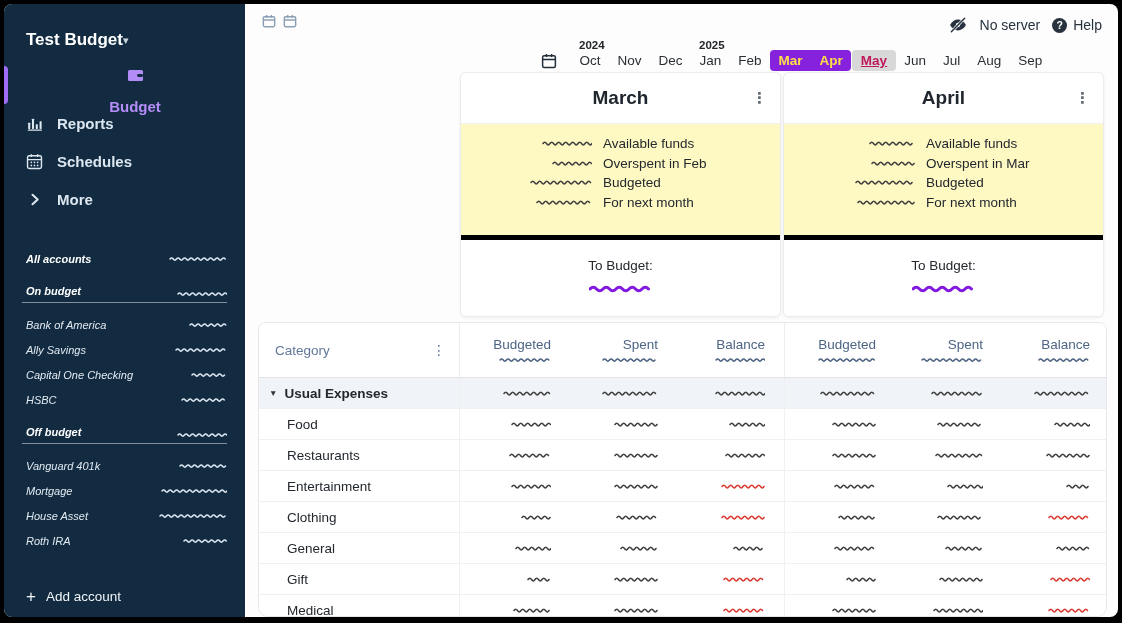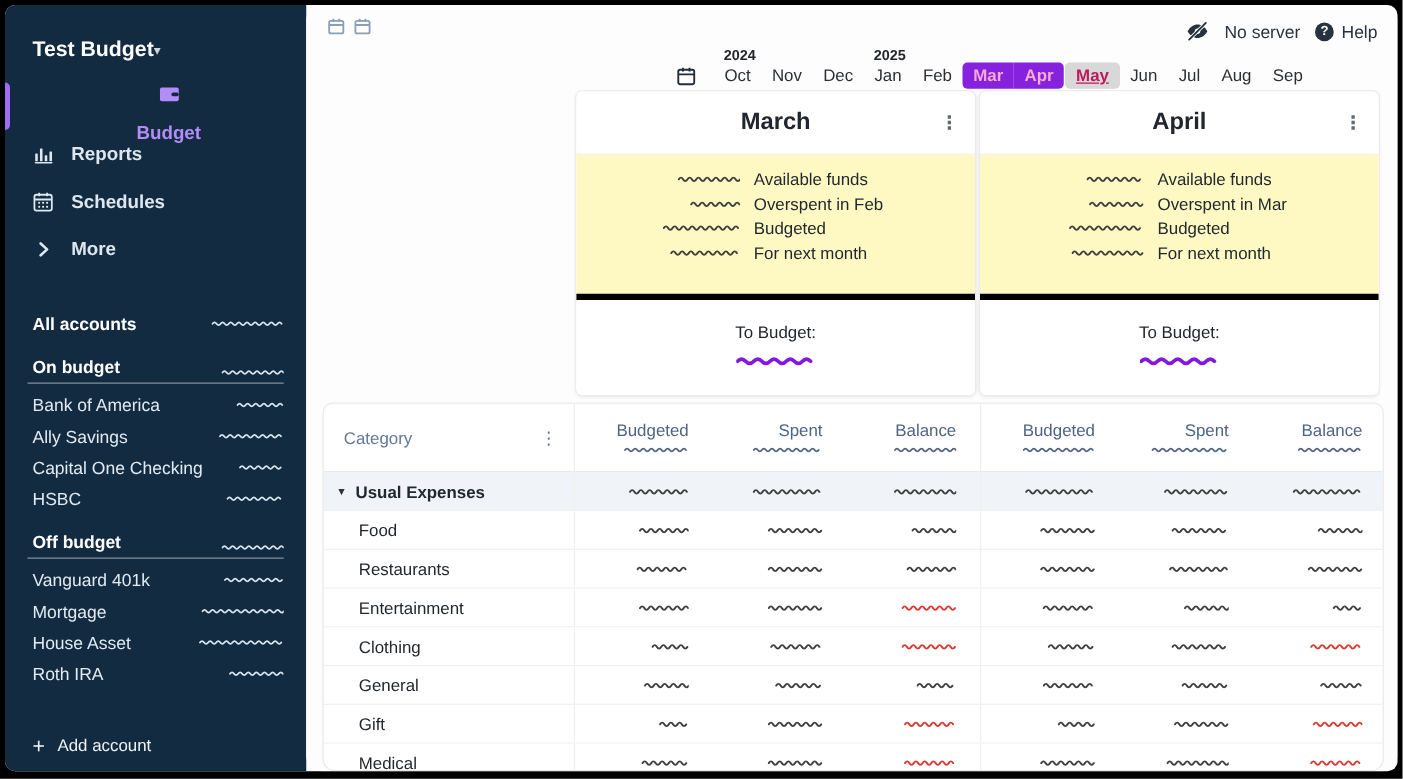--- a/index.html
+++ b/index.html
@@ -10,25 +10,25 @@
   
   .sidebar { width:241px; background:#122b41; color:#e7edf3; position:relative; flex-shrink:0; }
   .s-title { margin:26px 0 0 22px; font-size:17px; font-weight:700; color:#fff; display:flex; align-items:center; gap:0; cursor:pointer; }
   .s-title .caret { font-size:11px; color:#cbd6e0; }
   .nav { margin-top:16px; }
   .nav-item { position:relative; height:38px; display:flex; align-items:center; gap:13px; padding-left:21px; font-size:15px; font-weight:700; color:#dde7f0; cursor:pointer; }
   .nav-item .nav-ico { width:19px; height:19px; display:flex; }
   .nav-item .nav-ico svg { width:100%; height:100%; }
   .nav-item.active { color:#b48cf7;flex-direction:column; }
   .abar { position:absolute; left:0; top:0; width:4px; height:38px; background:#a06bf5; border-radius:0 4px 4px 0; }
-  .accounts { margin-top:28px; font-size:14px; }
+  .accounts { margin-top:28px; font-size:11px;font-style:italic; }
   .acct-row { display:flex; justify-content:space-between; align-items:center; height:25px; padding:0 18px 0 22px; cursor:pointer; }
   .acct-row.head-all { font-weight:700; color:#fff; }
   .sect { margin-top:14px; }
-  .sect-head { display:flex; justify-content:space-between; align-items:flex-end; font-weight:700; color:#fff; margin:4px 18px; padding:0 0 5px 4px; border-bottom:1px solid rgba(240,246,252,.5); cursor:pointer; }
+  .sect-head { display:flex; justify-content:space-between; align-items:flex-end; font-weight:700; color:#fff; margin:9px 18px; padding:0 0 5px 4px; border-bottom:1px solid rgba(240,246,252,.5); cursor:pointer; }
   .sect-body { margin-top:3px; }
   .acct-row .nm { font-weight:400; color:#e2eaf2; }
   .add-acct { position:absolute; left:22px; bottom:12px; display:flex; align-items:center; gap:10px; font-size:13.5px; color:#f0f4f8; cursor:pointer; }
   .add-acct .plus { font-size:17px; line-height:1; }
 
   
   .main { flex:1; position:relative; background:#fdfdfd; overflow:hidden;border-radius:12px; }
   .mini-cals { position:absolute; top:9px; left:16px; display:flex; gap:5px; color:#8ba0b4; }
   .mini-cal { width:16px; height:16px; cursor:pointer; }
   .mini-cal svg { width:100%; height:100%; }
@@ -37,21 +37,21 @@
   .eye svg { width:100%; height:100%; }
   .server { cursor:pointer; }
   .help { display:flex; align-items:center; gap:6px; cursor:pointer; }
   .qicon { width:15px; height:15px; border-radius:50%; background:#28323e; color:#fff; font-size:10.5px; font-weight:700; display:flex; align-items:center; justify-content:center; }
 
   .timeline { position:absolute; top:46px; left:295px; display:flex; align-items:center; }
   .tl-cal { width:18px; height:18px; color:#222e3a; margin-right:13px; cursor:pointer; }
   .tl-cal svg { width:100%; height:100%; }
   .tm { position:relative; height:21px; line-height:21px; padding:0 8.5px; font-size:13.5px; color:#2b2f34; cursor:pointer; }
   .tm .yr { position:absolute; top:-15px; left:8px; font-size:11.5px; font-weight:700; color:#23262a; font-style:normal; }
-  .tm.sel { background:#8622dd; color:#f9a8d4; font-weight:700; }
+  .tm.sel { background:#8622dd; color:#fde047; font-weight:700; }
   .tm.sel-start { border-radius:4px 0 0 4px; }
   .tm.sel-end { border-radius:0 4px 4px 0; }
   .tm.muted { background:#d8d8d8; font-weight:700; color:#be185d; border-radius:4px; margin-left:1px;text-decoration:underline; }
 
   .card { position:absolute; top:68px; width:321px; height:245px; background:#fff; border:1px solid #ececec; border-radius:6px; box-shadow:0 1px 3px rgba(0,0,0,.06); overflow:hidden; display:flex; flex-direction:column; }
   .card-head { height:50px; position:relative; display:flex; align-items:center; justify-content:center; flex-shrink:0; }
   .card-title { font-size:19px; font-weight:700; color:#20262e; }
   .card-menu { position:absolute; right:13px; top:50%; transform:translateY(-50%); font-size:15px; font-weight:700; color:#606a75; cursor:pointer; }
   .card-sum { background:#fef9c3; border-top:1px solid #f1f1f1; border-bottom:5px solid #000000; padding:10px 0 23px; flex-shrink:0; }
   .sumrow { display:flex; align-items:center; height:19.5px; }

